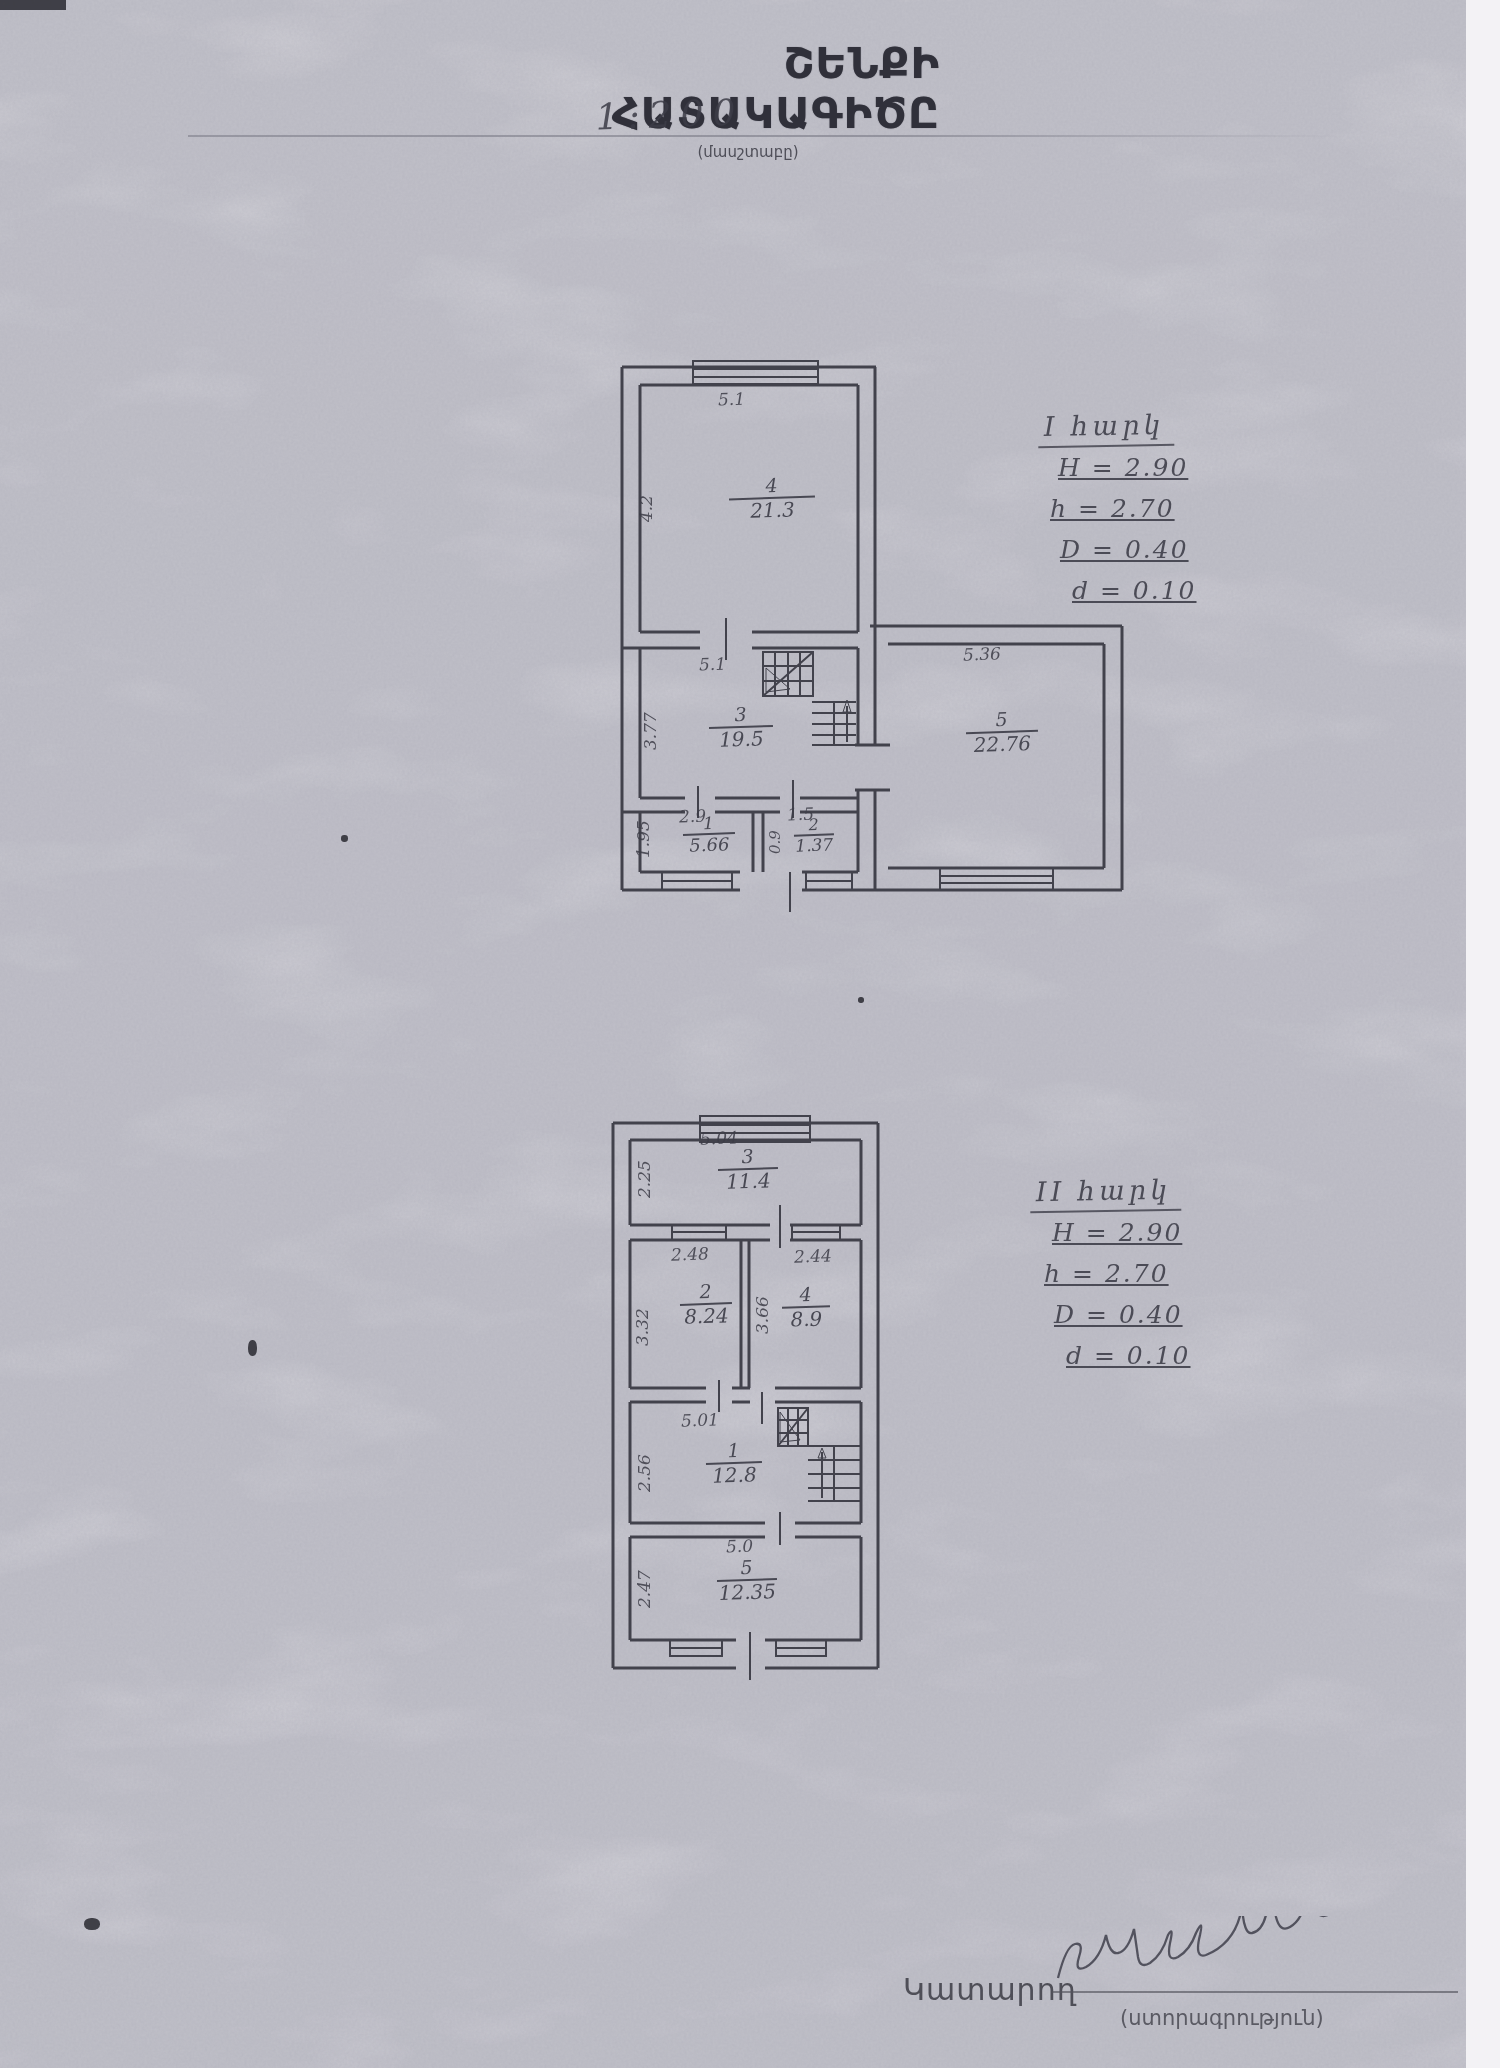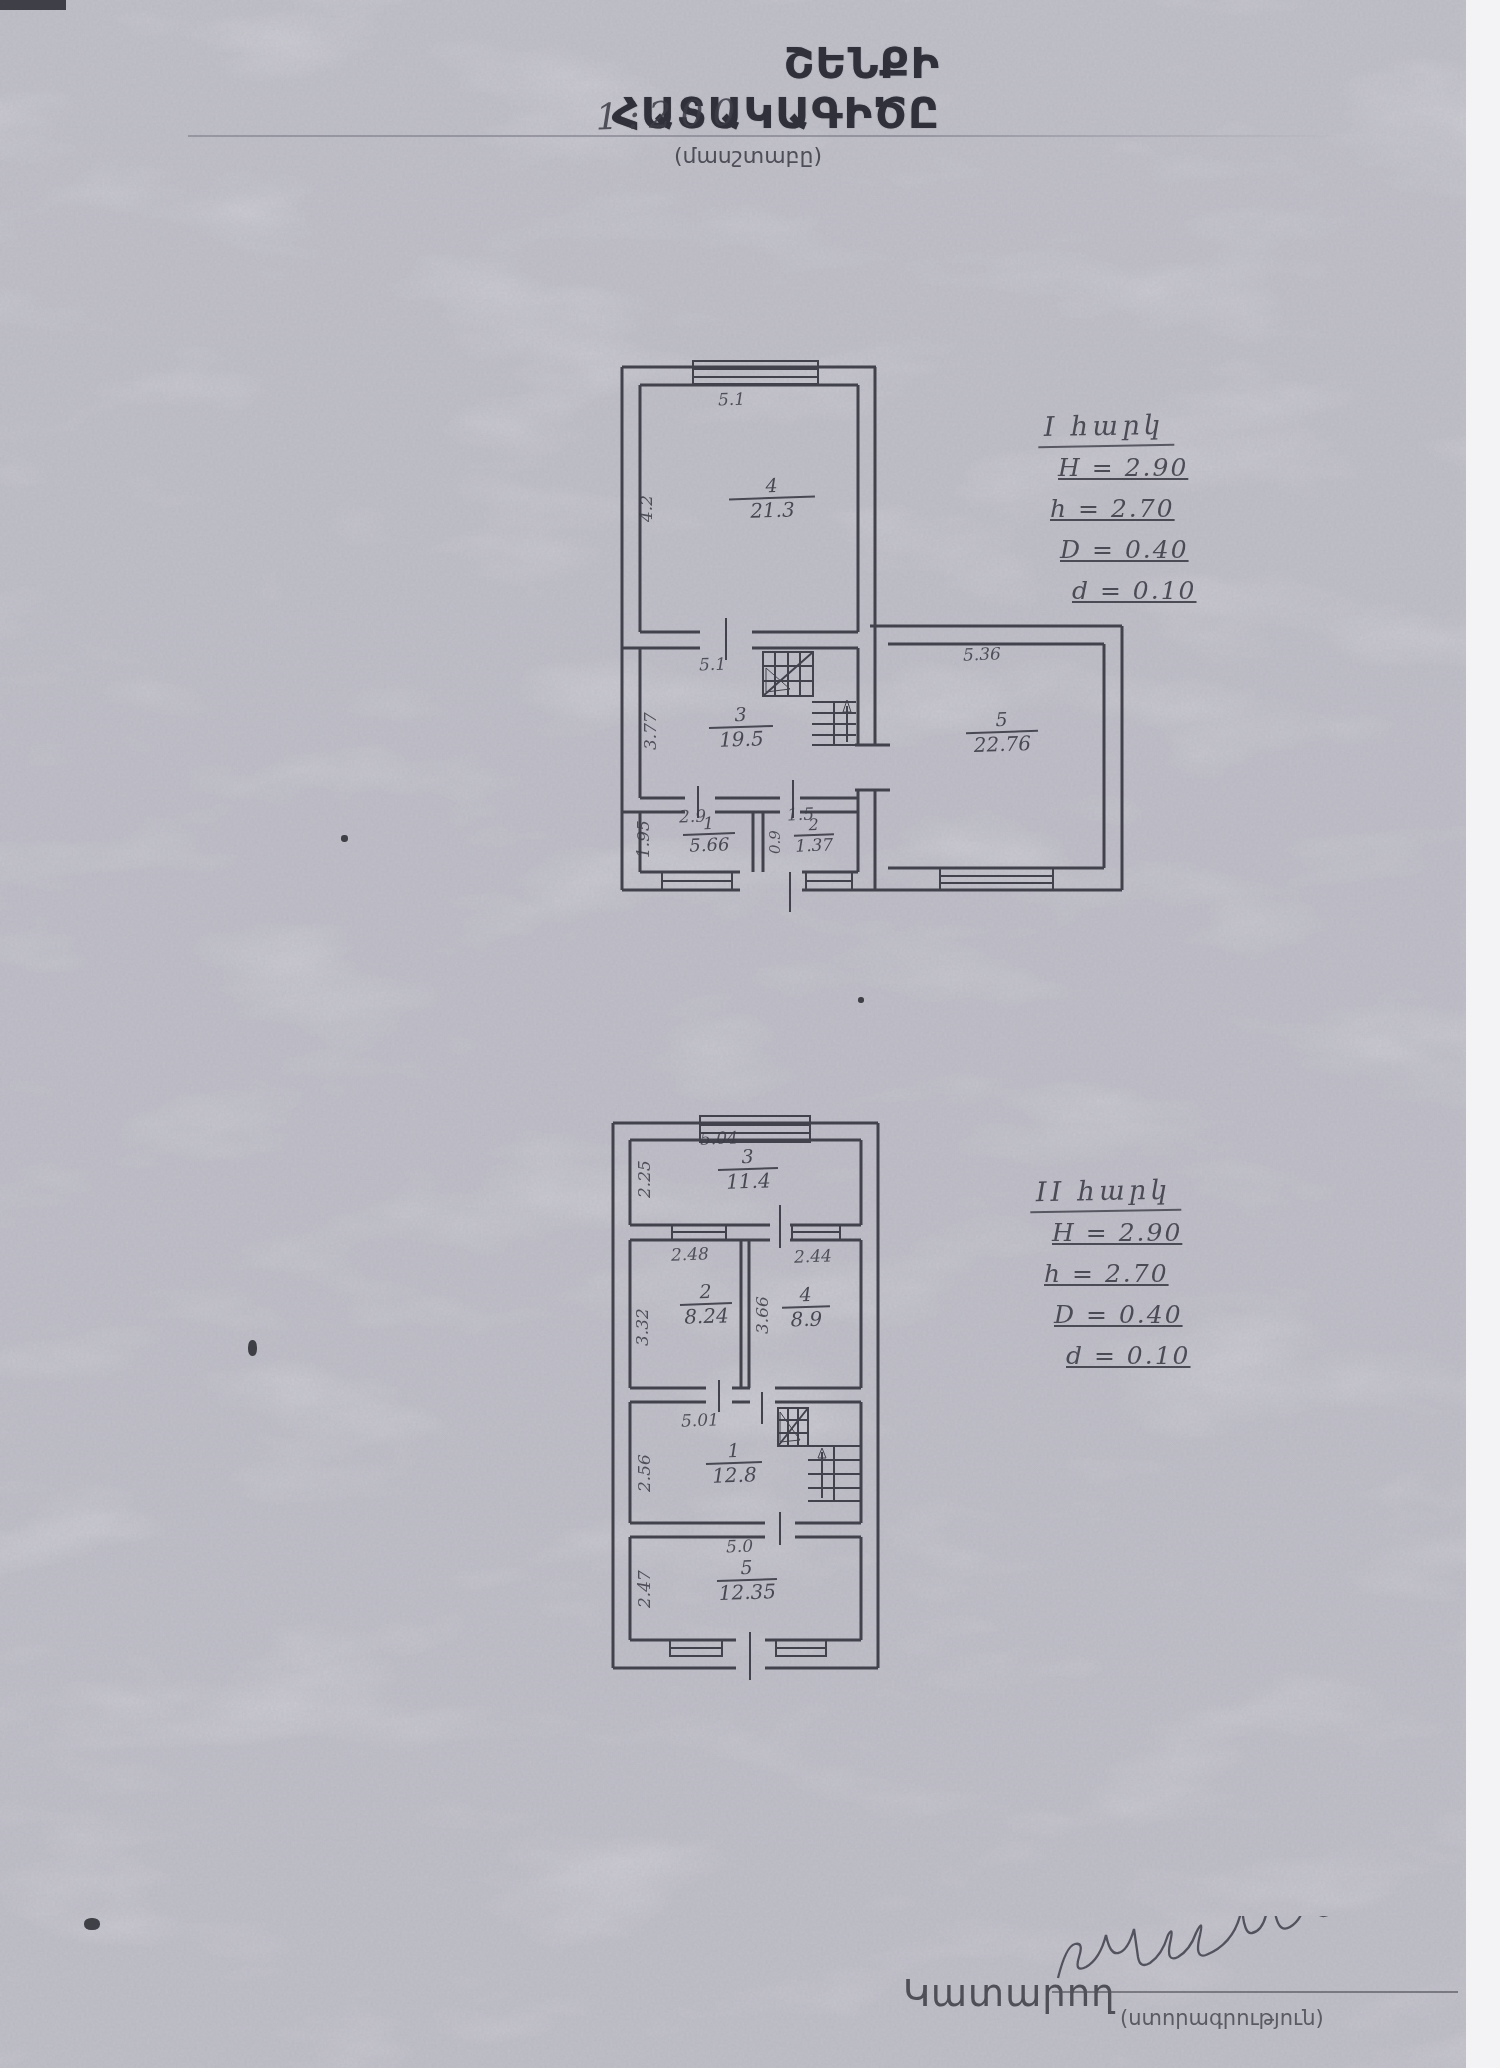--- a/index.html
+++ b/index.html
@@ -17,21 +17,21 @@
     font-size:43px;font-weight:bold;letter-spacing:1px;color:#30303a;
     text-shadow:0 0 1px rgba(44,44,56,.55);
   }
   .hand{font-family:"DejaVu Serif",serif;font-style:italic;color:#3c3c47;}
   .scale-value{
     position:absolute;left:555px;top:94px;width:230px;text-align:center;
     font-size:36px;letter-spacing:9px;opacity:.85;transform:rotate(-2deg);
   }
   .scale-caption{
     position:absolute;left:648px;top:143px;width:200px;text-align:center;
-    font-size:22px;color:#43434d;opacity:.9;
+    font-size:15px;color:#43434d;opacity:.9;
   }
   .hline{
     position:absolute;left:188px;top:135px;width:1158px;height:2px;
     background:linear-gradient(90deg,rgba(120,120,132,.55),rgba(120,120,132,.6) 60%,rgba(120,120,132,0));
   }
 
   .plan{position:absolute;filter:blur(.35px);opacity:.92;}
   .plan path{stroke:#383842;fill:none;}
   .walls path,.walls{stroke-width:3px;}
   .thin{stroke-width:2px;}
@@ -43,21 +43,21 @@
   .frac .bar{height:0;border-top:2px solid #3c3c47;margin:2px 0 1px 0;}
   .frac .den{font-size:20px;line-height:21px;}
 
   .note{position:absolute;opacity:.88;text-decoration:underline;}
   .note .hdr{
     display:inline-block;font-size:27px;letter-spacing:4px;padding:0 10px 4px 6px;
     border-bottom:2px solid #4a4a55;transform:rotate(-1deg);
   }
   .note .ln{font-size:25px;line-height:41px;letter-spacing:2px;white-space:nowrap;}
 
-  .executor{position:absolute;left:903px;top:1972px;font-size:37px;color:#44444d;opacity:.9;letter-spacing:1px;text-align:center;}
+  .executor{position:absolute;left:903px;top:1972px;font-size:30px;color:#44444d;opacity:.9;letter-spacing:1px;text-align:center;}
   .sig-line{position:absolute;left:1052px;top:1991px;width:406px;height:2px;background:#55555e;opacity:.65;}
   .sig-caption{position:absolute;left:1120px;top:2006px;width:240px;text-align:left;font-size:21px;color:#4a4a53;opacity:.85;}
   .signature{position:absolute;left:1030px;top:1916px;}
 </style>
 </head>
 <body>
 
 <div class="page">
 
   <svg class="noise">

